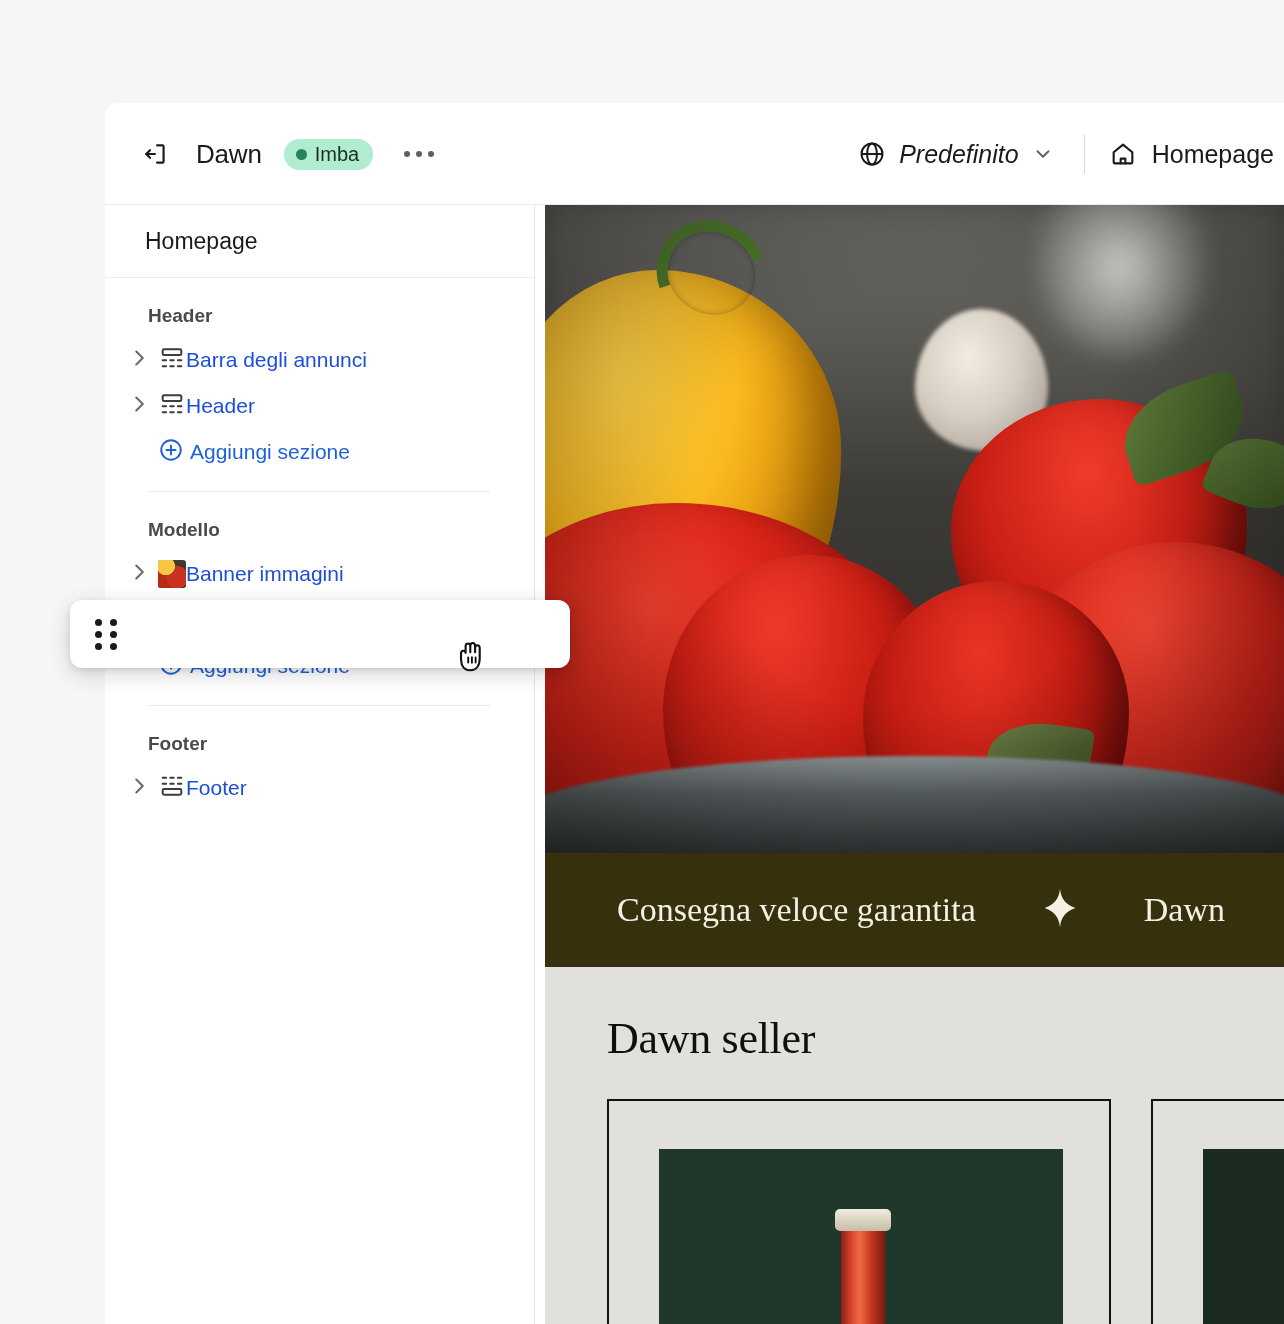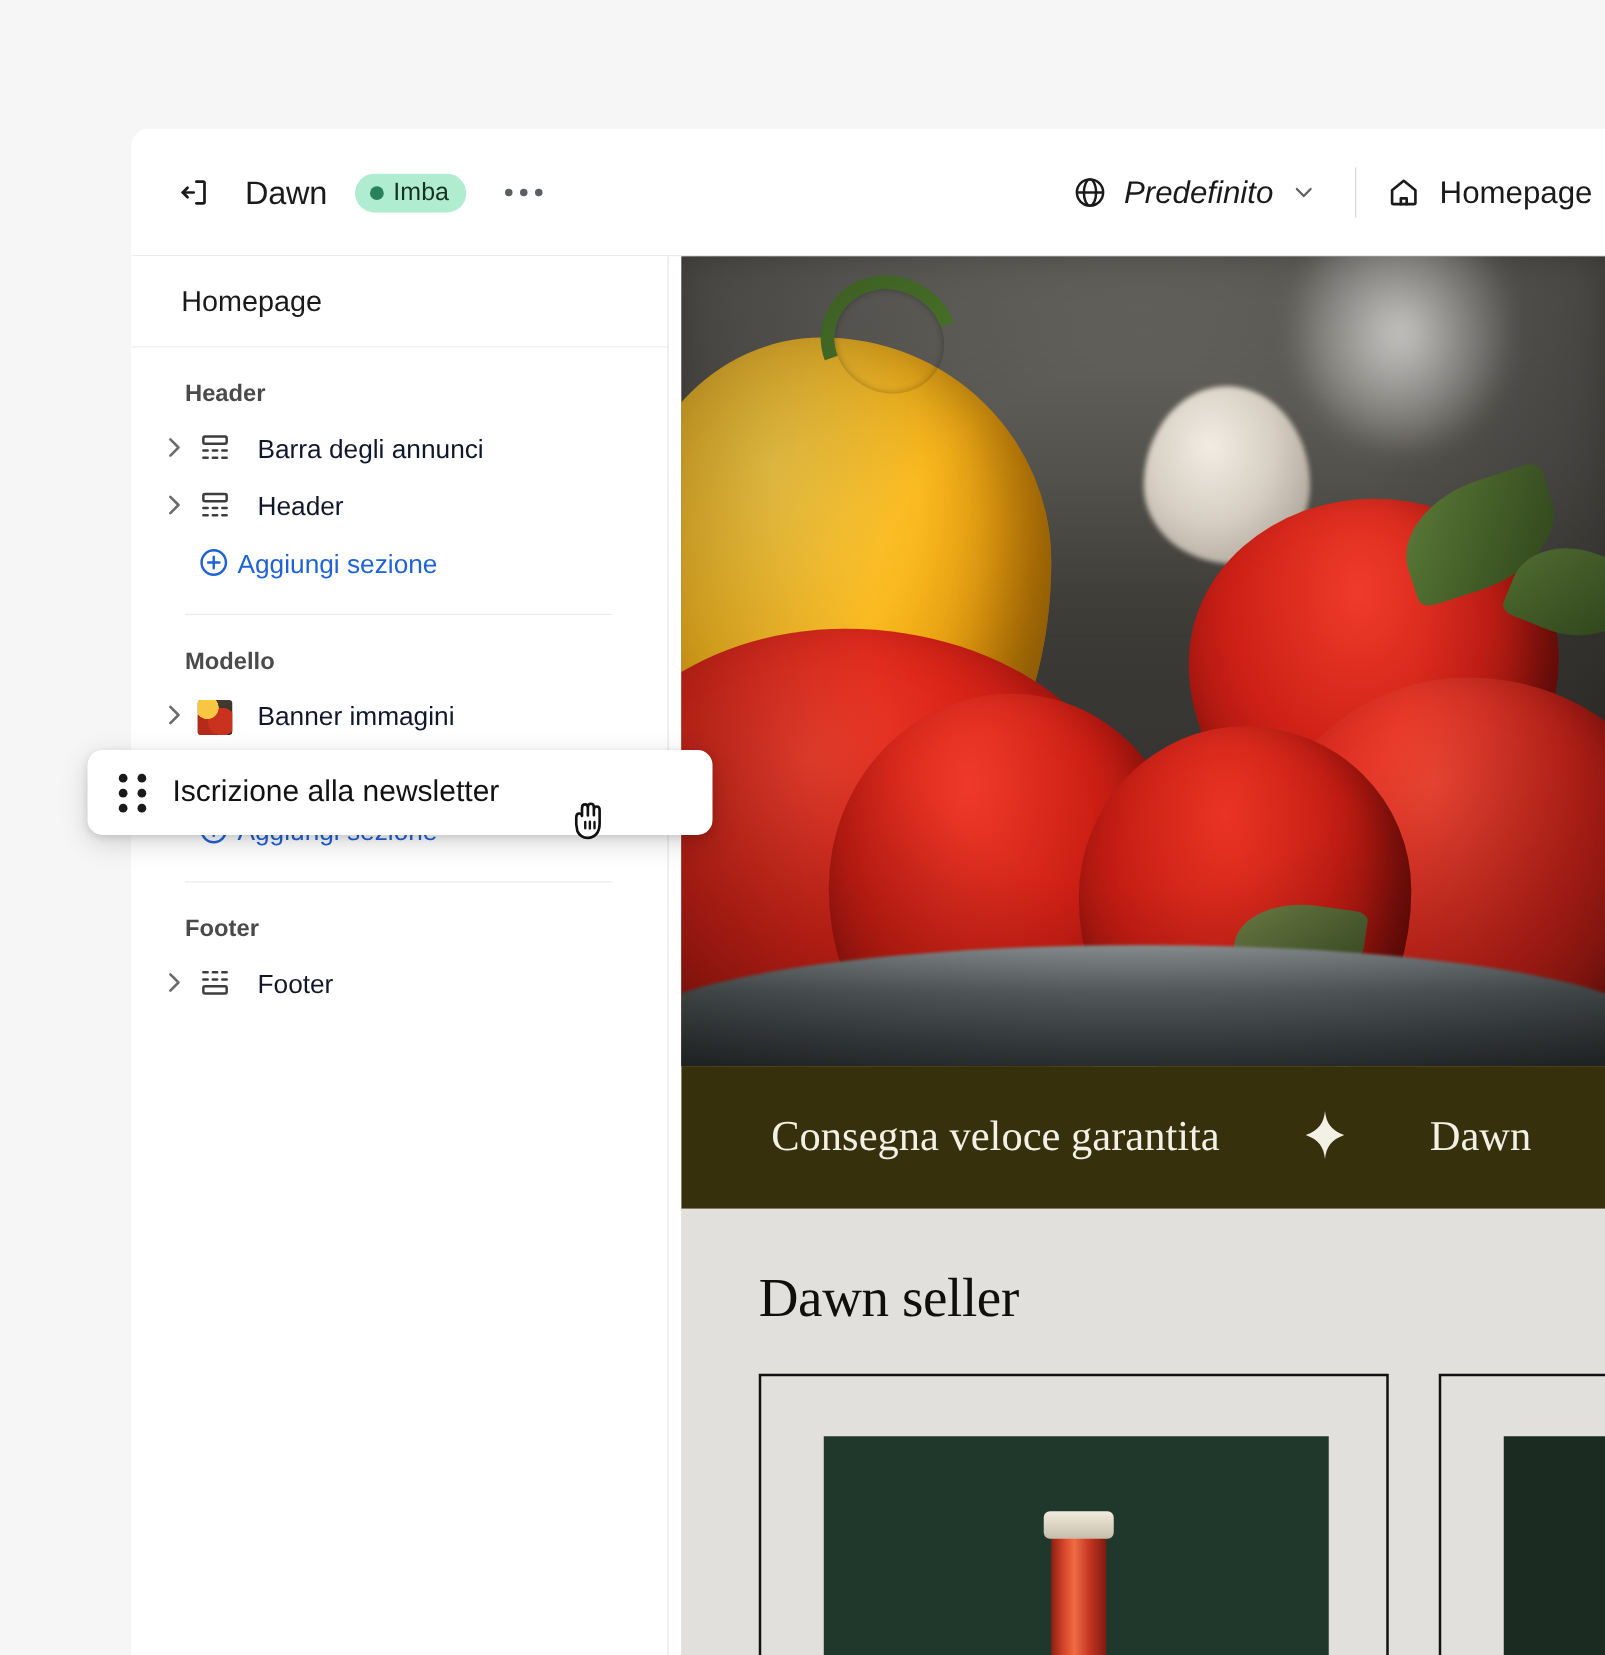--- a/index.html
+++ b/index.html
@@ -95,21 +95,21 @@
     display: flex; align-items: center;
     height: 46px; padding-left: 21px; gap: 0;
   }
   .twisty { width: 26px; height: 26px; flex: none; color: #6b6b6b; }
   .sec-icon { width: 28px; height: 28px; flex: none; margin-left: 6px; }
   .sec-thumb {
     width: 28px; height: 28px; flex: none; margin-left: 6px;
     border-radius: 3px; overflow: hidden; position: relative;
   }
   .sec-label {
-    font-size: 21px; color: #0f172a; margin-left: 20px; white-space: nowrap;
+    font-size: 21px; color: #1d4ed8; white-space: nowrap;
   }
   .add-row {
     display: flex; align-items: center;
     height: 46px; padding-left: 53px; gap: 6px;
   }
   .plus-icon { width: 26px; height: 26px; flex: none; color: #1f62d8; }
   .add-label { font-size: 21px; color: #1f62d8; font-weight: 500; }
   .divider {
     height: 1px; background: #ebebeb; margin: 16px 44px 0 43px;
   }
@@ -510,20 +510,19 @@
 
 <div id="drag-card">
   <span id="grip">
     <i></i>
       <i></i>
       <i></i>
       <i></i>
       <i></i>
       <i></i>
   </span>
-  <span id="drag-label">Iscrizione alla newsletter</span>
   <span id="cursor">
     <svg viewBox="0 0 40 42" width="42" height="42">
       <path d="M8 18c0-2 1-3.2 2.4-3.2 1.2 0 2 .9 2.2 2V10.5c0-1.8 1-3 2.4-3s2.3 1.2 2.3 3v5.8V10c0-1.9 1-3 2.4-3s2.4 1.1 2.4 3v6.2V12c0-1.7 1-2.8 2.3-2.8s2.3 1.1 2.3 2.9v10.6c0 7-3.6 11.6-9.6 11.6-4.2 0-6.6-2-8.2-5.4L8 23.4z" fill="#ffffff" stroke="#111111" stroke-width="2.1" stroke-linejoin="round"></path>
       <path d="M15.2 21.5v5M18.9 21.3v5.4M22.6 21.5v5" stroke="#111111" stroke-width="1.9" stroke-linecap="round"></path>
     </svg>
   </span>
 </div>
 
 </body></html>

